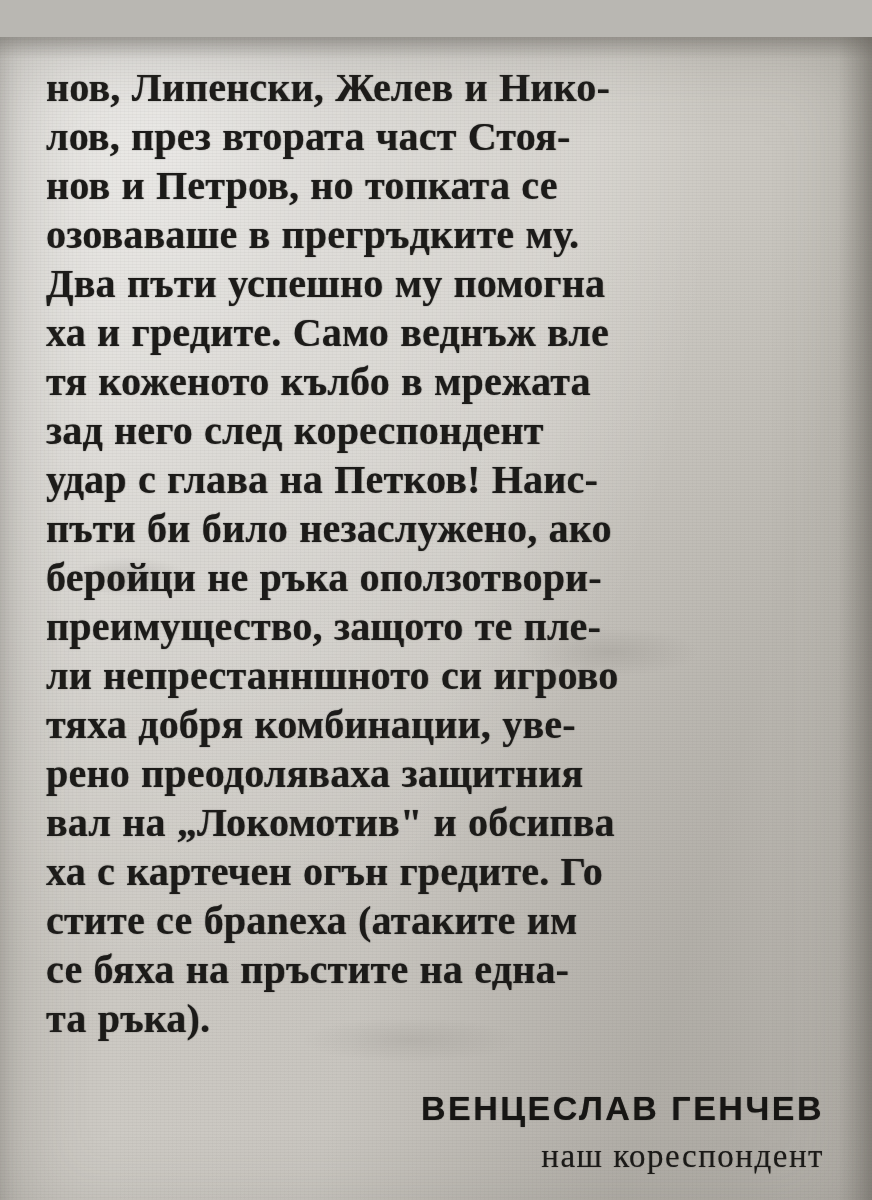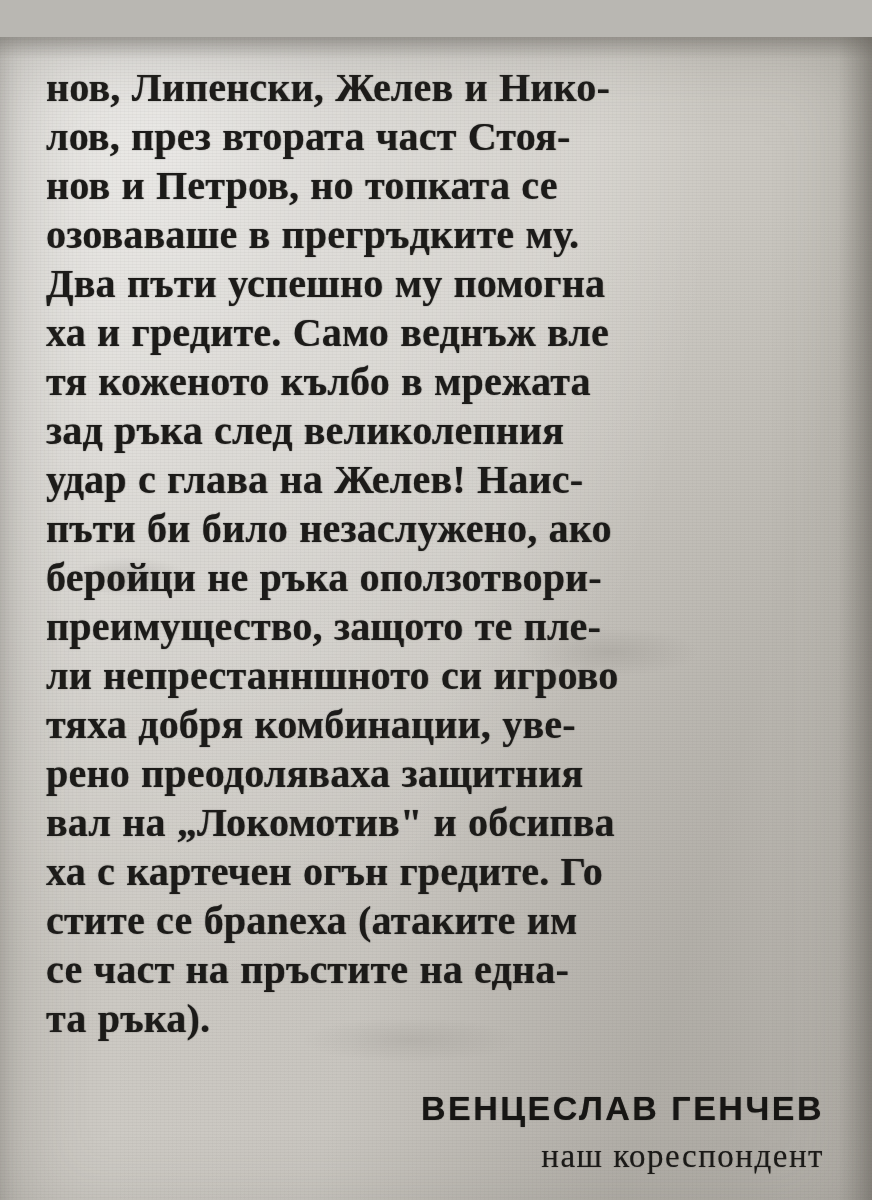--- a/index.html
+++ b/index.html
@@ -150,24 +150,24 @@
         <span class="line j">
             <span>Два пъти успешно му помогна</span>
           </span>
         <span class="line j">
             <span>ха и гредите. Само веднъж вле</span>
           </span>
         <span class="line j">
             <span>тя коженото кълбо в мрежата</span>
           </span>
         <span class="line j">
-            <span>зад ръка   след   великолепния</span>
-          </span>
-        <span class="line j">
-            <span>удар с глава на Желев! Наис-</span>
+            <span>зад него   след   кореспондент</span>
+          </span>
+        <span class="line j">
+            <span>удар с глава на Петков! Наис-</span>
           </span>
         <span class="line j">
             <span>пъти би било незаслужено, ако</span>
           </span>
         <span class="line j">
             <span>беройци не ръка оползотвори-</span>
           </span>
         <span class="line j">
             <span>преимущество, защото те пле-</span>
           </span>
@@ -183,21 +183,21 @@
         <span class="line j">
             <span>вал на „Локомотив" и обсипва</span>
           </span>
         <span class="line j">
             <span>ха с картечен огън гредите. Го</span>
           </span>
         <span class="line j">
             <span>стите се браneха (атаките  им</span>
           </span>
         <span class="line j">
-            <span>се част на пръстите на една-</span>
+            <span>се бяха на пръстите на една-</span>
           </span>
         <span class="line"><span>та ръка).</span></span>
       </p>
     </div>
 
     <div class="signature-block">
       <div class="sig-name">ВЕНЦЕСЛАВ ГЕНЧЕВ</div>
       <div class="sig-role">наш кореспондент</div>
     </div>
 

